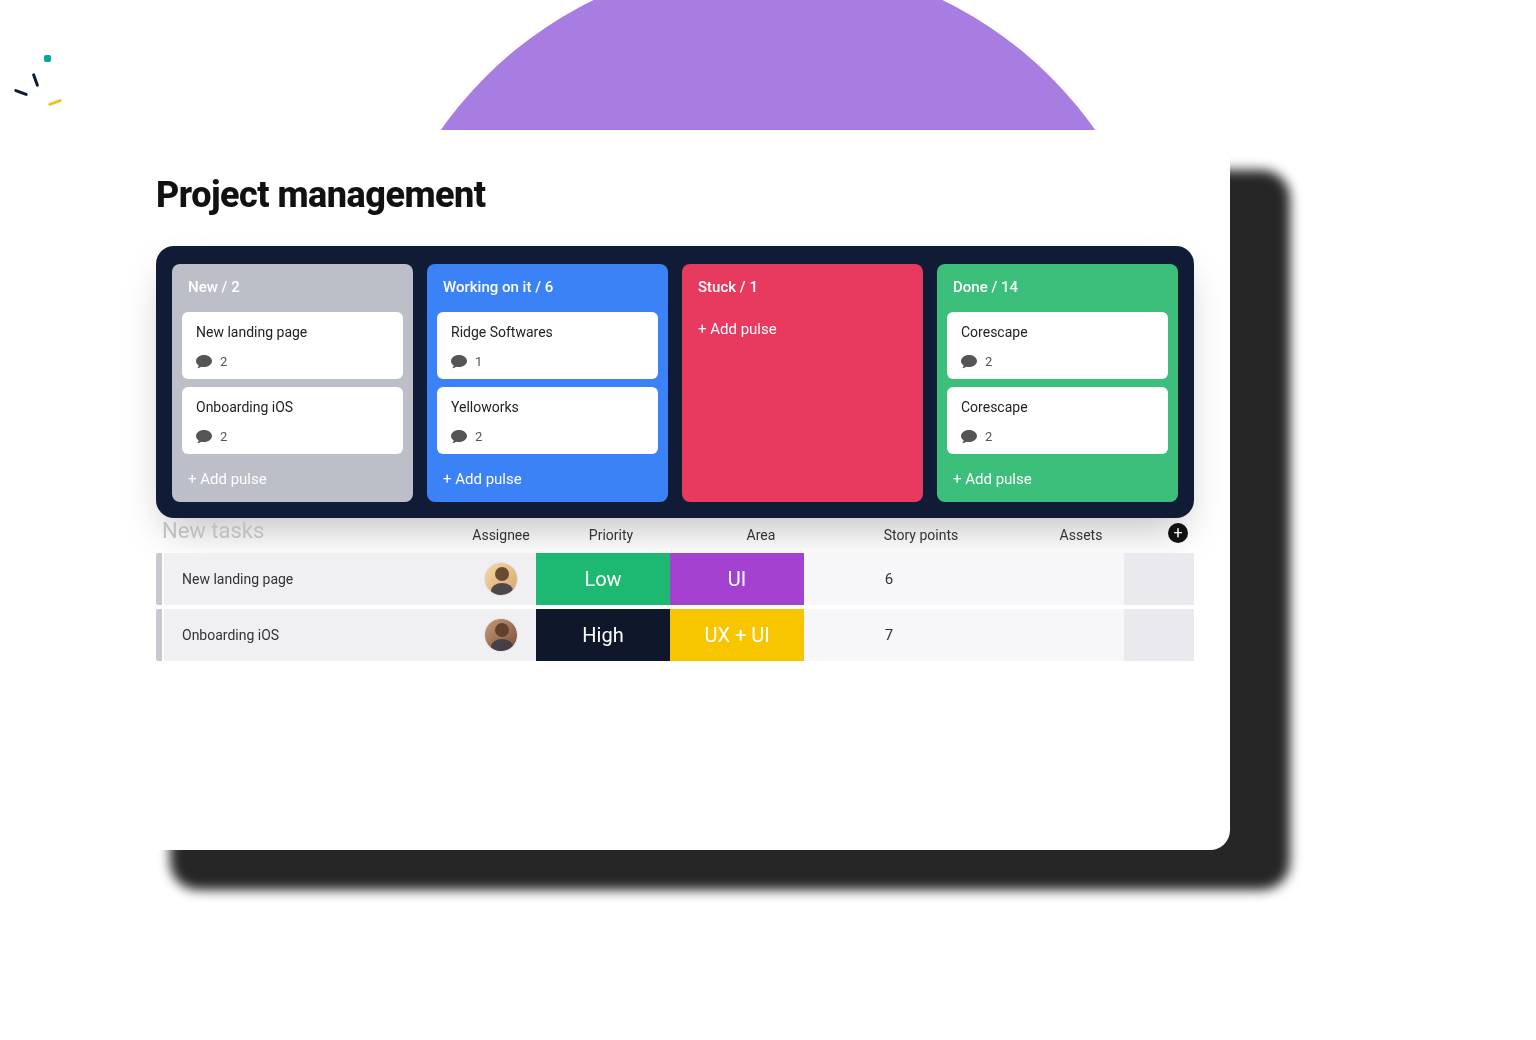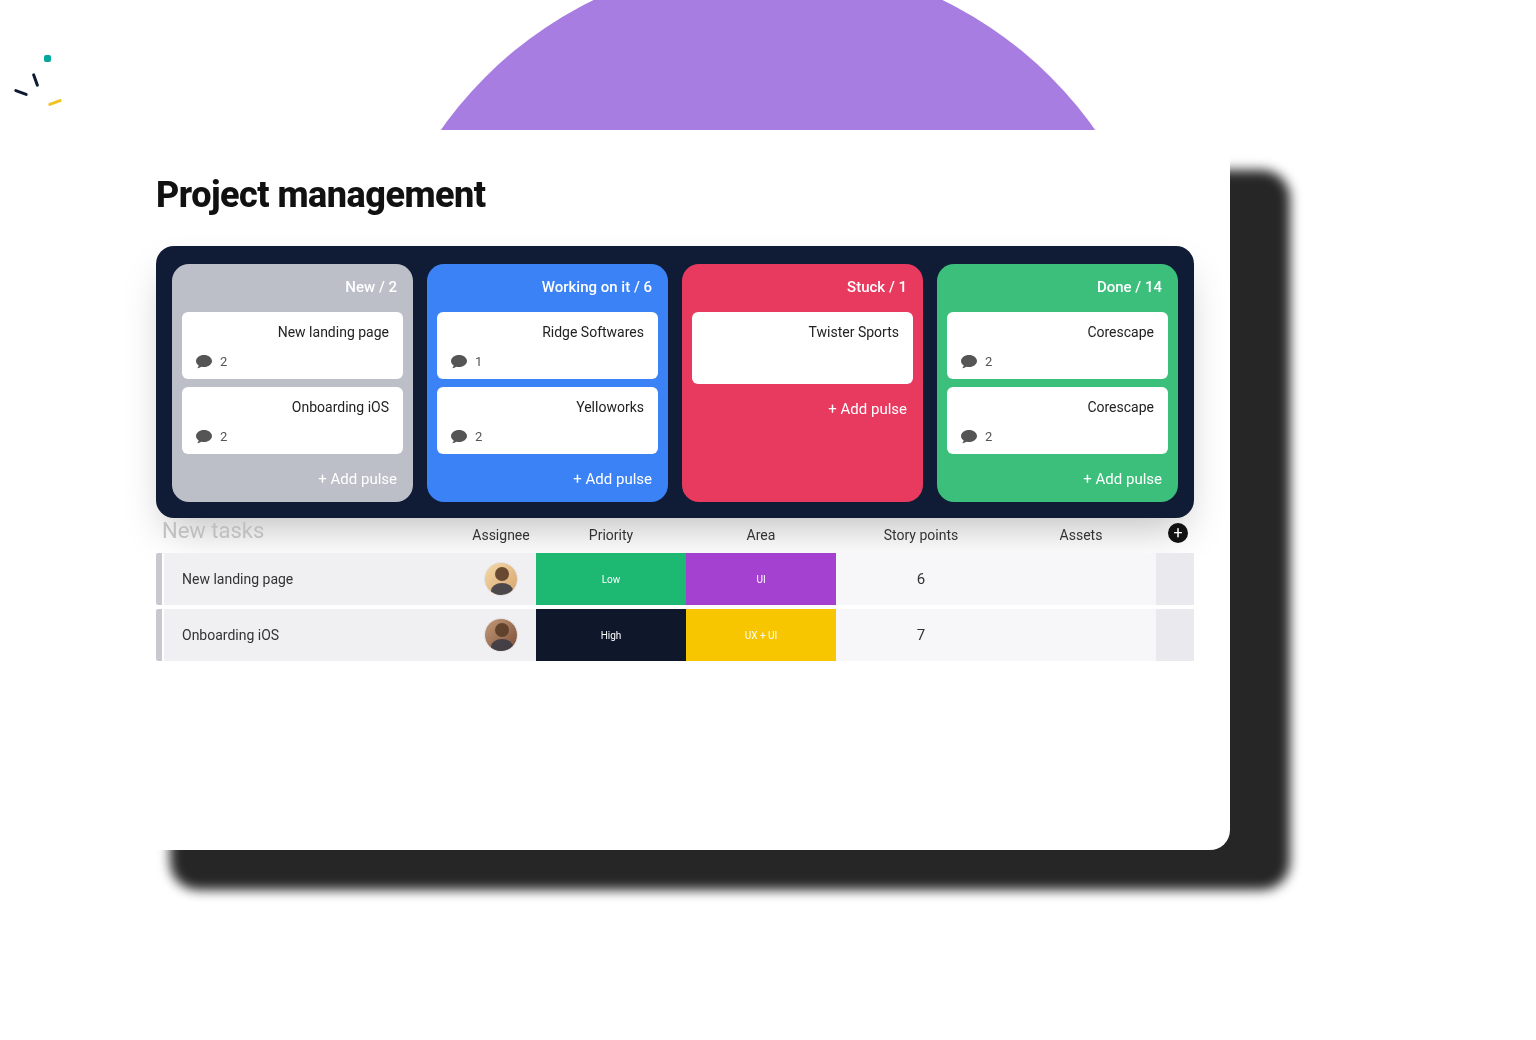--- a/index.html
+++ b/index.html
@@ -64,26 +64,25 @@
   .board{
     background:#101c36;
     border-radius:18px;
     padding:18px 16px 16px 16px;
     display:flex;
     gap:14px;
     box-shadow:0 20px 40px -10px rgba(0,0,0,.25);
   }
   .column{
     flex:1 1 0;
-    border-radius:17px;
+    border-radius:8px;
     padding:10px 10px 12px 10px;
     display:flex;
     flex-direction:column;
     gap:8px;
-    text-align:right;
   }
   .col-header{
     font-size:15px;
     font-weight:500;
     color:#fff;
     padding:4px 6px 8px 6px;
     white-space:nowrap;
   }
   .card{
     background:#fff;
@@ -168,22 +167,22 @@
   .avatar{
     width:34px;height:34px;border-radius:50%;
     background:linear-gradient(135deg,#f5d9a8,#d6a46b);
     border:1px solid #e2e2e6;
     position:relative;overflow:hidden
   }
   .avatar.a2{background:linear-gradient(135deg,#c59b7a,#7a4d36)}
   .avatar::before{content:"";position:absolute;width:14px;height:14px;background:rgba(90,60,40,.9);border-radius:50%;left:10px;top:4px}
   .avatar::after{content:"";position:absolute;width:22px;height:16px;background:rgba(60,60,70,.9);border-radius:50% 50% 0 0;left:6px;bottom:-4px}
   .row-priority,.row-area{
-    width:150px;display:flex;align-items:center;justify-content:center;
-    font-size:10px;color:#fff
+    width:134px;display:flex;align-items:center;justify-content:center;
+    font-size:20px;color:#fff
   }
   .row-points{
     width:170px;background:#f7f7f9;display:flex;align-items:center;justify-content:center;
     font-size:15px;color:#333
   }
   .row-assets{
     width:150px;background:#f7f7f9
   }
   .row-tail{
     flex:1;background:#e9e9ee
@@ -267,24 +266,20 @@
         </div>
       </div>
       <div class="add-pulse">+ Add pulse</div>
     </div>
 
     <div class="column" style="background:#e8395f">
       <div class="col-header">
         <span>Stuck</span>
         <span> / </span>
         <span>1</span>
-      </div>
-      <div class="card">
-        <div class="card-title">Twister Sports</div>
-        <div style="height:20px"></div>
       </div>
       <div class="add-pulse">+ Add pulse</div>
     </div>
 
     <div class="column" style="background:#3bbf7b">
       <div class="col-header">
         <span>Done</span>
         <span> / </span>
         <span>14</span>
       </div>

